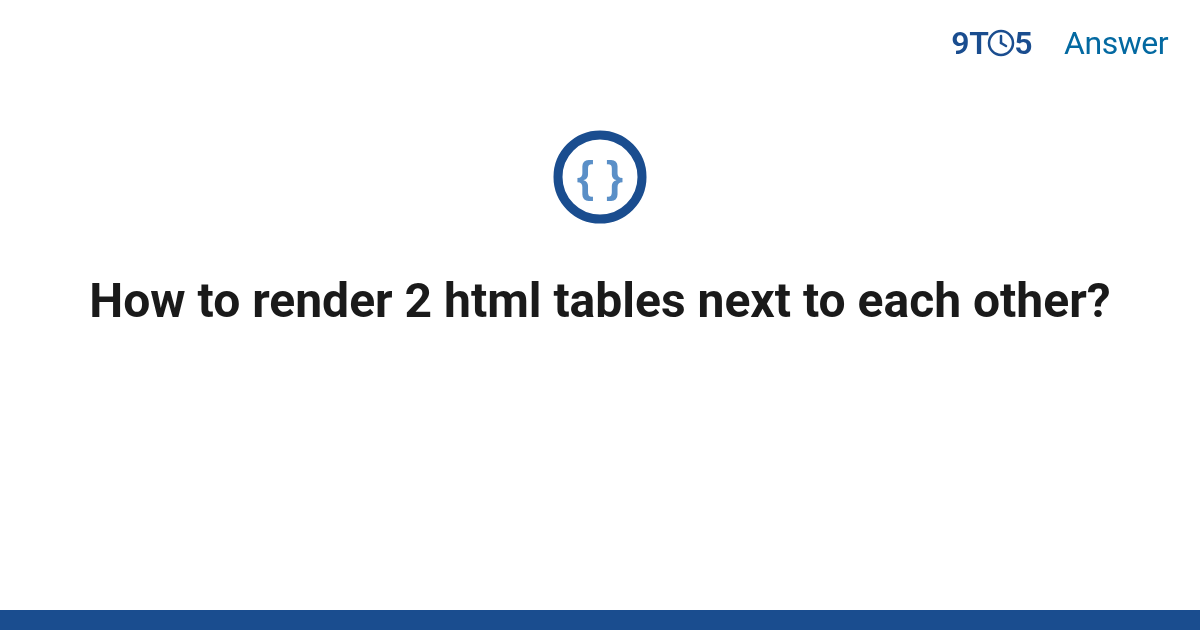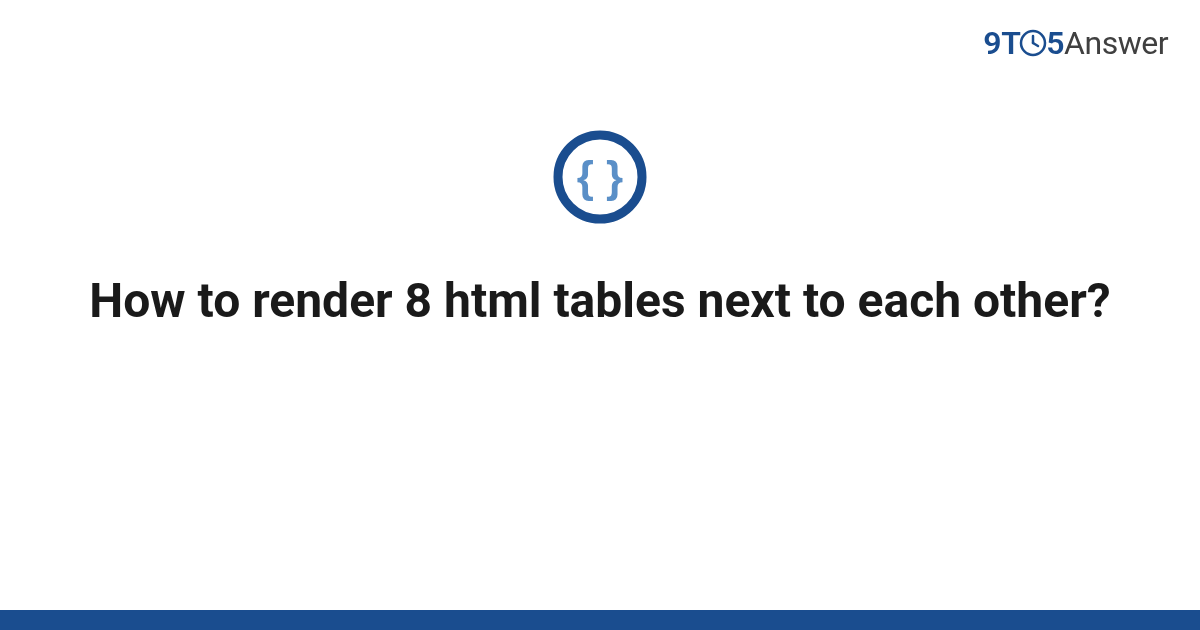--- a/index.html
+++ b/index.html
@@ -39,22 +39,23 @@
     }
     .logo .clock svg {
       width: 28px;
       height: 28px;
     }
     .logo .five {
       color: #1a4d8f;
       font-weight: 600;
     }
     .logo .answer {
-      color: #404040;
+      color: #0369a1;
       font-weight: 400;
+      margin-left: 32px;
     }
     .center-icon {
       position: absolute;
       top: 130px;
       left: 50%;
       transform: translateX(-50%);
       width: 94px;
       height: 94px;
     }
     .center-icon svg {
@@ -95,15 +96,15 @@
   </span><span class="five">5</span><span class="answer">Answer</span>
 </div>
 
 <div class="center-icon">
   <svg viewBox="0 0 94 94">
     <circle cx="47" cy="47" r="42" fill="none" stroke="#1a4d8f" stroke-width="9"></circle>
     <text x="47" y="62" text-anchor="middle" font-size="44" font-weight="700" fill="#5a8fc7" font-family="Arial, sans-serif">{ }</text>
   </svg>
 </div>
 
-<h1 class="question-title">How to render 8 html tables next to each other?</h1>
+<h1 class="question-title">How to render 2 html tables next to each other?</h1>
 
 <div class="bottom-bar"></div>
 
 </body></html>

